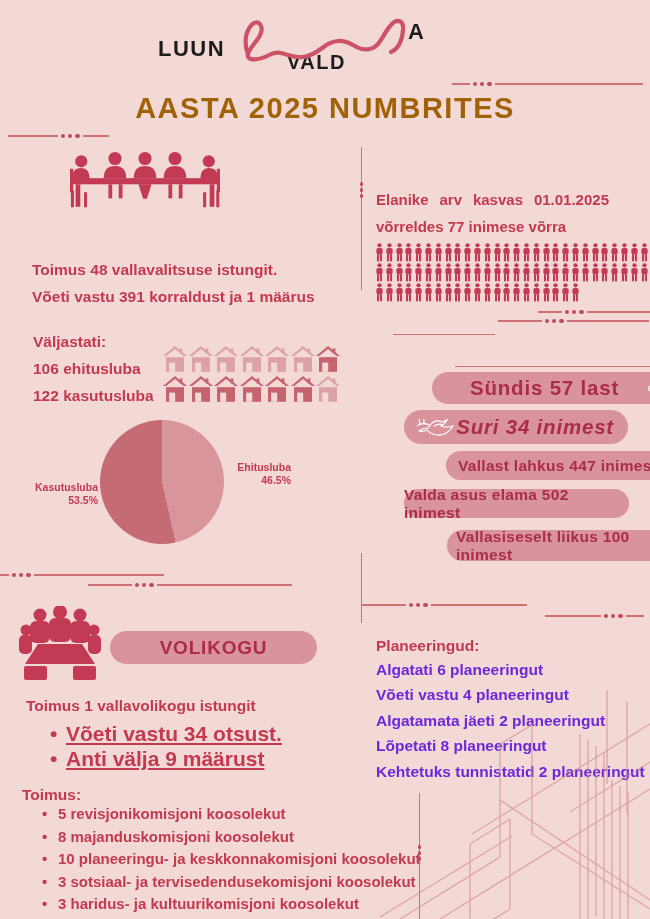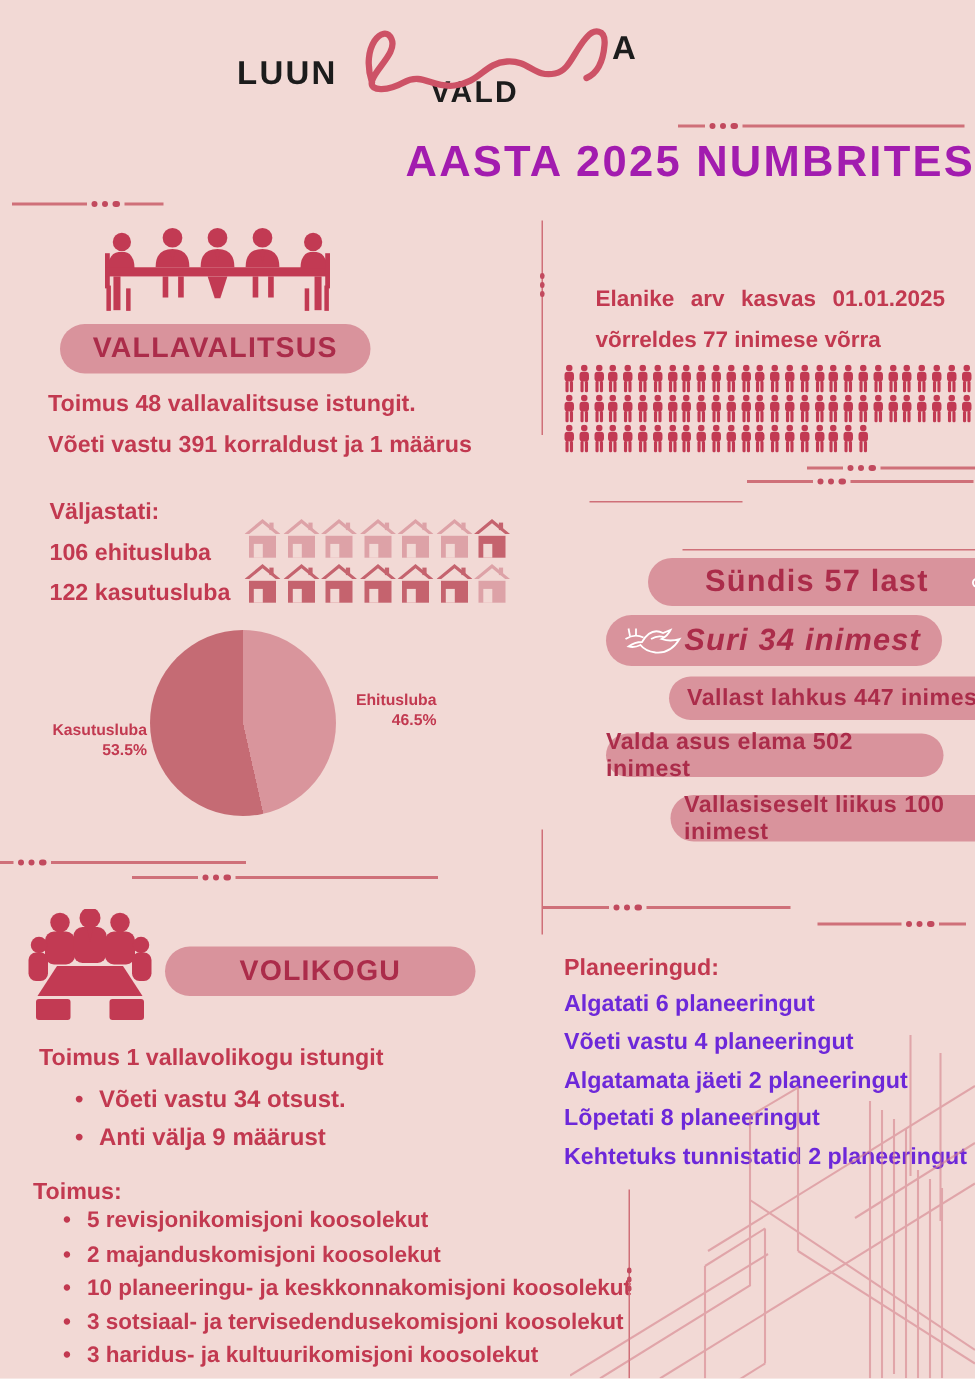--- a/index.html
+++ b/index.html
@@ -10,21 +10,21 @@
   .orn{position:absolute;display:flex;align-items:center;gap:3px;}
   .orn i{height:1.4px;background:#cf7079;display:block;}
   .orn b{width:4.2px;height:4.2px;border-radius:50%;background:#c24a5e;display:block;}
   .hline{position:absolute;height:1.3px;background:#cf7079;}
   .vline{position:absolute;width:1.4px;background:#cf7079;}
   .dotcol{position:absolute;display:flex;flex-direction:column;gap:2.6px;}
   .dotcol b{width:3.6px;height:3.6px;border-radius:50%;background:#c24a5e;display:block;}
   
   .logo-word{position:absolute;color:#1c1c1c;font-weight:800;letter-spacing:1.5px;}
   
-  .title{position:absolute;left:0;right:0;top:92px;text-align:right;color:#a21caf;
+  .title{position:absolute;left:0;right:0;top:92px;text-align:center;color:#a16207;
          font-size:29px;font-weight:700;letter-spacing:1.5px;}
   
   .pill{position:absolute;background:#d9939c;border-radius:18px;display:flex;align-items:center;
         justify-content:center;color:#ab2c4a;font-weight:700;letter-spacing:0.8px;}
   .pill.big{font-size:19px;}
   
   .txt{position:absolute;color:#c23950;font-weight:600;font-size:15.5px;line-height:27px;}
   .jline{text-align:justify;text-align-last:justify;}
   
   ul.blist{position:absolute;margin:0;padding:0;list-style:none;color:#c23950;font-weight:600;}
@@ -103,23 +103,20 @@
     <polygon points="73,35.5 87,35.5 82,51 78,51"></polygon>
     <rect x="105" y="35.5" width="4" height="15"></rect>
       <rect x="116" y="35.5" width="4" height="15"></rect>
     <circle cx="148" cy="11" r="6.5"></circle>
     <path d="M139,30 Q139,18 148,18 Q158,18 158,30 Z"></path>
     <rect x="156.6" y="19" width="3.4" height="25"></rect>
     <rect x="156" y="42" width="3.2" height="18"></rect>
     <rect x="142" y="44" width="3.2" height="16"></rect>
   </svg>
 
-  <div class="pill big" style="left:40px;top:216px;width:207px;height:33px;">
-    <span>VALLAVALITSUS</span>
-  </div>
 
   <div class="txt" style="left:32px;top:256px;width:310px;">
     <div>Toimus 48 vallavalitsuse istungit.</div>
     <div>Võeti vastu 391 korraldust ja 1 määrus</div>
   </div>
 
   <div class="txt" style="left:33px;top:328px;width:140px;line-height:27px;">
     <div>Väljastati:</div>
     <div>106 ehitusluba</div>
     <div>122 kasutusluba</div>
@@ -226,21 +223,21 @@
   </div>
 
   <div class="vline" style="left:361px;top:147px;height:143px;"></div>
   <div class="dotcol" style="left:359.8px;top:182px;">
       <b></b>
       <b></b>
       <b></b>
     </div>
   <div class="vline" style="left:361px;top:553px;height:70px;"></div>
 
-  <div class="txt" style="left:397px;top:186px;width:233px;font-size:15px;">
+  <div class="txt" style="left:376px;top:186px;width:233px;font-size:15px;">
     <div class="jline">Elanike arv kasvas 01.01.2025</div>
     <div>võrreldes 77 inimese võrra</div>
   </div>
   <div class="pgrid">
       <div class="prow">
         <svg class="person" width="9" height="19" viewBox="0 0 10 21">
     <circle cx="5" cy="2.5" r="2.4"></circle>
     <rect x="1.5" y="5.4" width="7" height="7.2" rx="2.4"></rect>
     <rect x="2.2" y="12.2" width="2.3" height="8.3" rx="1"></rect>
     <rect x="5.5" y="12.2" width="2.3" height="8.3" rx="1"></rect>
@@ -806,29 +803,29 @@
     <path d="M20,38 L64,38 L77,58 L7,58 Z"></path>
     <rect x="6" y="60" width="23" height="14" rx="2"></rect>
     <rect x="55" y="60" width="23" height="14" rx="2"></rect>
   </svg>
 
   <div class="pill big" style="left:110px;top:631px;width:207px;height:33px;">
     <span>VOLIKOGU</span>
   </div>
 
   <div class="txt" style="left:26px;top:692px;width:320px;">Toimus 1 vallavolikogu istungit</div>
-  <ul class="blist" style="left:50px;top:721px;font-size:16px;line-height:25px;">
+  <ul class="blist" style="left:50px;top:721px;font-size:21px;line-height:25px;text-decoration:underline;">
       <li>Võeti vastu 34 otsust.</li>
       <li>Anti välja 9 määrust</li>
     </ul>
 
   <div class="txt" style="left:22px;top:781px;">Toimus:</div>
   <ul class="blist" style="left:42px;top:803px;font-size:15px;line-height:22.5px;">
       <li>5 revisjonikomisjoni koosolekut</li>
-      <li>2 majanduskomisjoni koosolekut</li>
+      <li>8 majanduskomisjoni koosolekut</li>
       <li>10 planeeringu- ja keskkonnakomisjoni koosolekut</li>
       <li>3 sotsiaal- ja tervisedendusekomisjoni koosolekut</li>
       <li>3 haridus- ja kultuurikomisjoni koosolekut</li>
     </ul>
 
   <div class="txt" style="left:376px;top:632px;">Planeeringud:</div>
   <ul class="plain" style="left:376px;top:657px;font-size:15.5px;line-height:25.4px;font-weight:600;">
       <li>Algatati 6 planeeringut</li>
       <li>Võeti vastu 4 planeeringut</li>
       <li>Algatamata jäeti 2 planeeringut</li>

